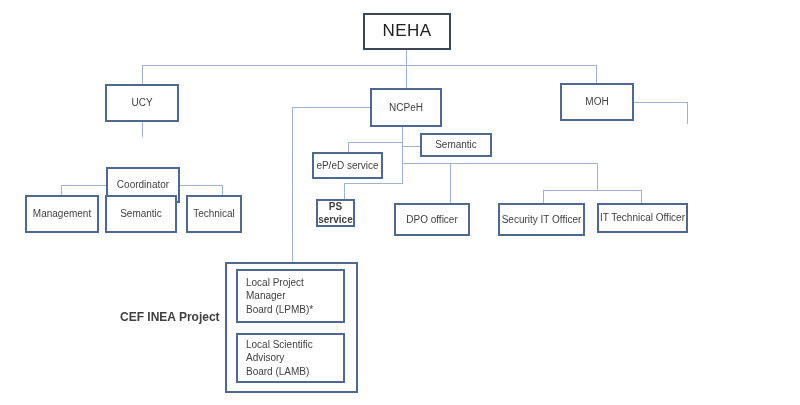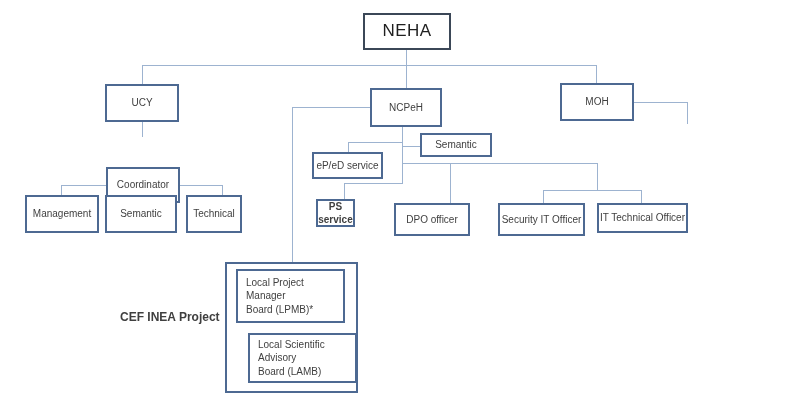--- a/index.html
+++ b/index.html
@@ -92,18 +92,18 @@
   <div class="box" style="left:597px;top:203px;width:91px;height:30px;">IT Technical Officer</div>
 
   <div class="box" style="left:560px;top:83px;width:74px;height:38px;">MOH</div>
 
 
   <div class="group" style="left:225px;top:262px;width:133px;height:131px;"></div>
 
   <div class="box leftalign" style="left:236px;top:269px;width:109px;height:54px;">Local Project Manager
 Board (LPMB)*</div>
 
-  <div class="box leftalign" style="left:248px;top:333px;width:109px;height:50px;">Local Scientific Advisory
+  <div class="box leftalign" style="left:236px;top:333px;width:109px;height:50px;">Local Scientific Advisory
 Board (LAMB)</div>
 
   <div class="label-big" style="left:120px;top:310px;">CEF INEA Project</div>
 
 </div>
 
 </body></html>

